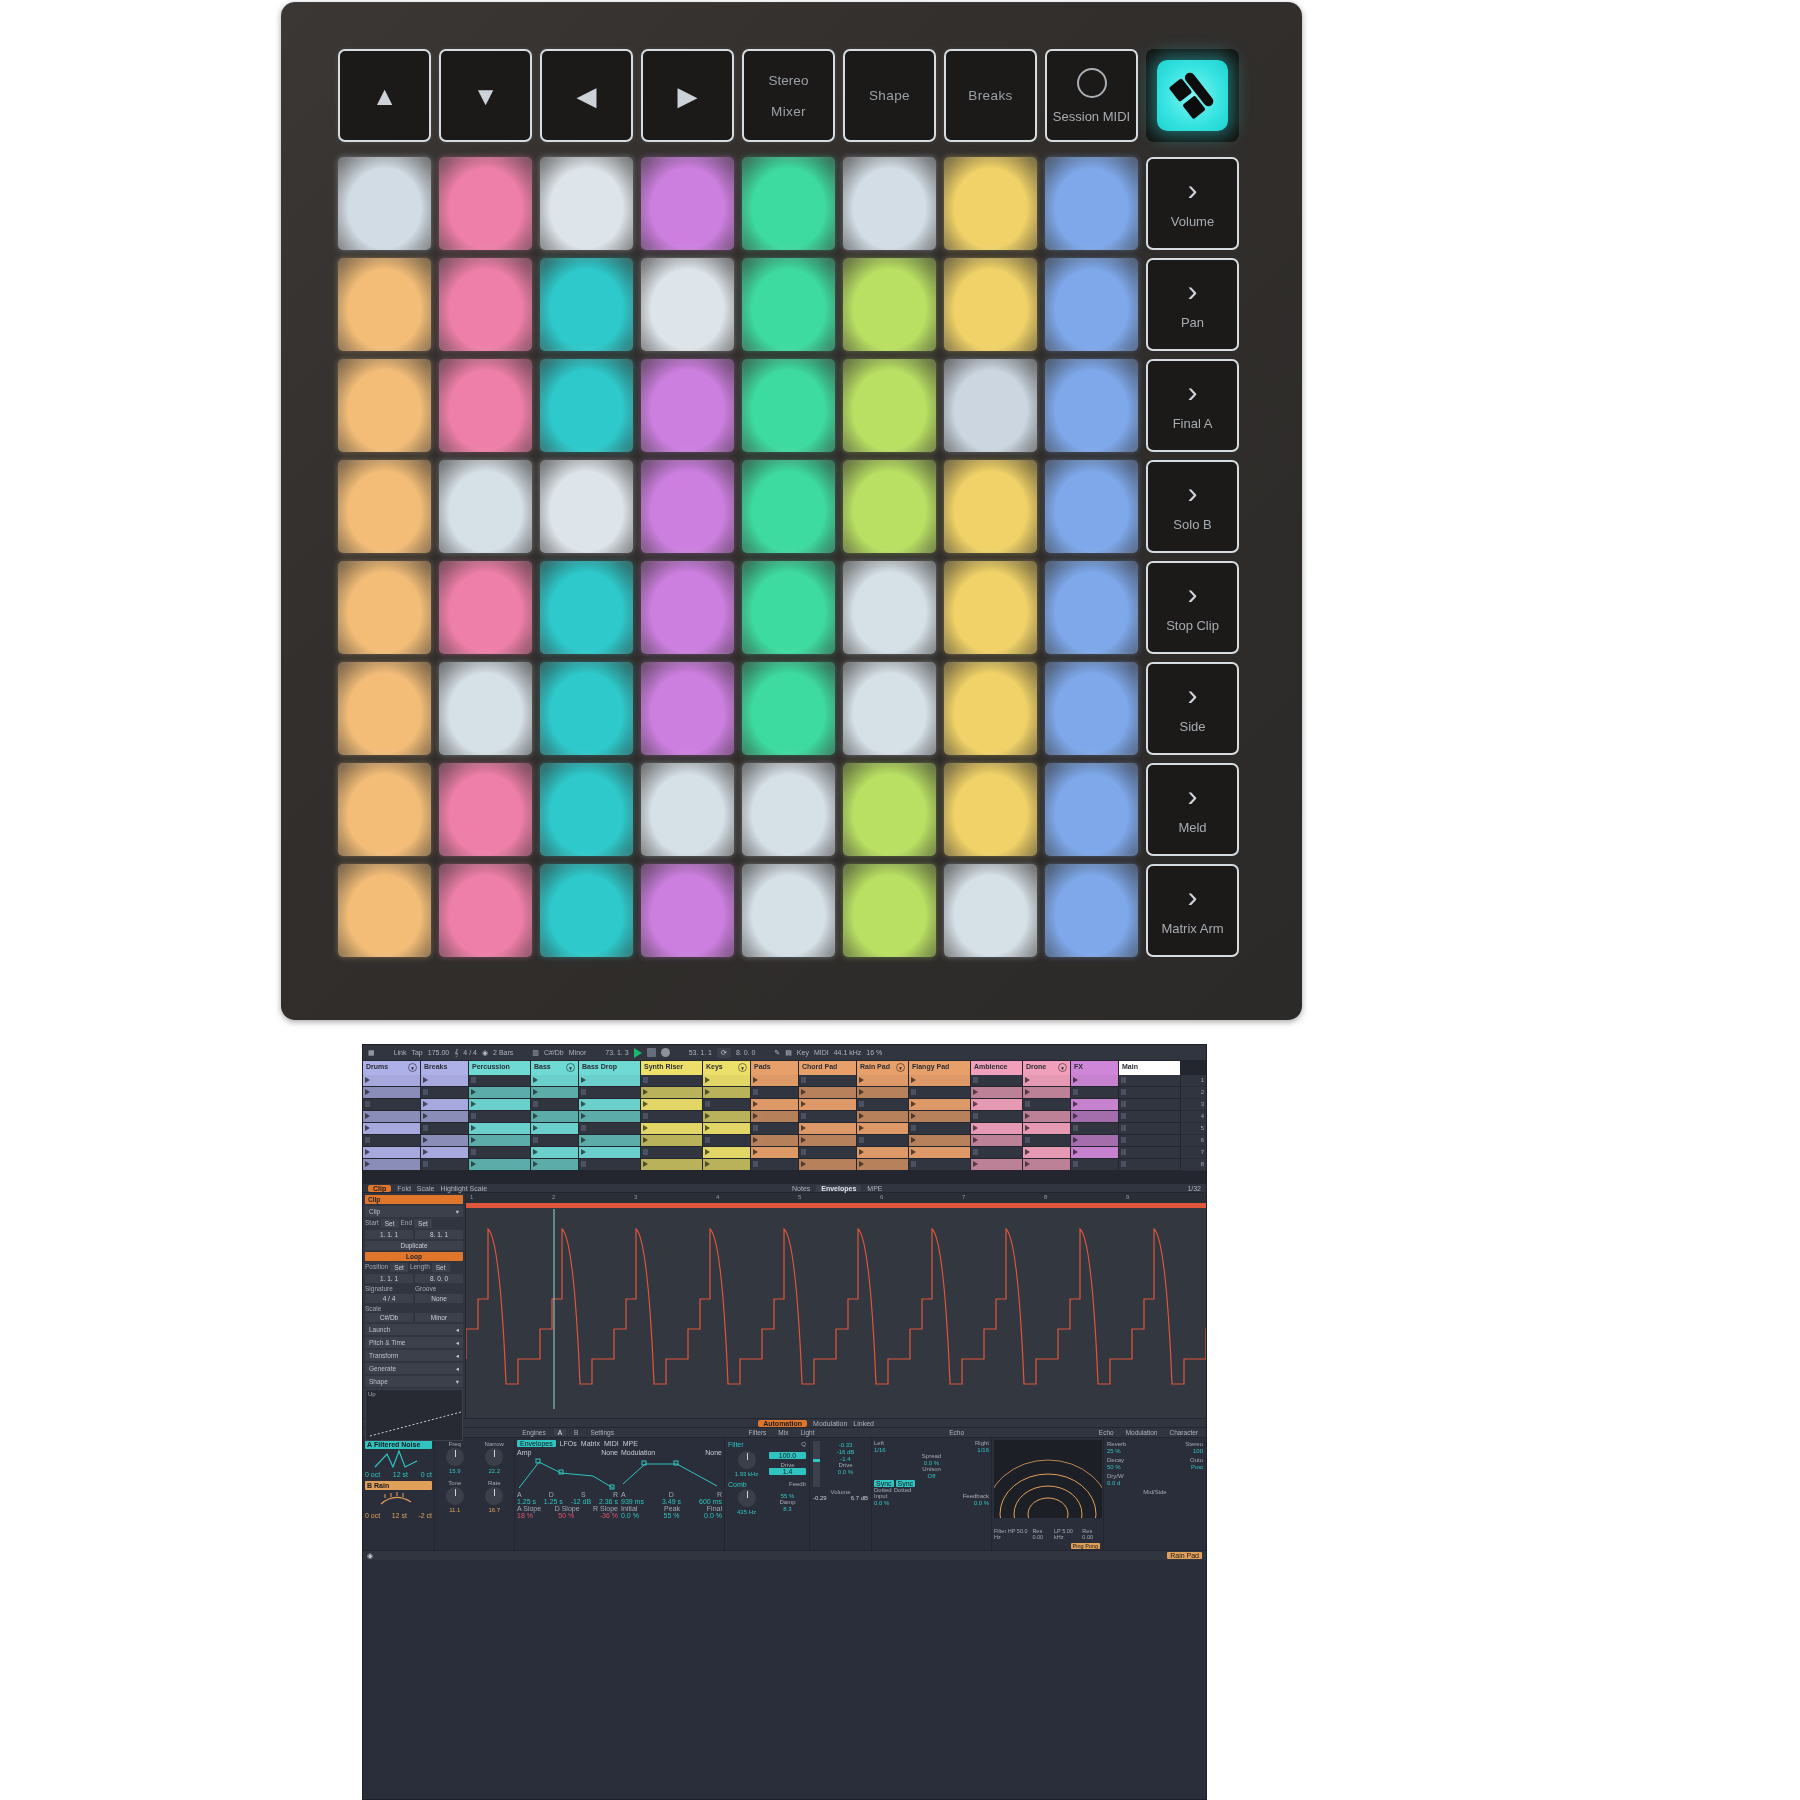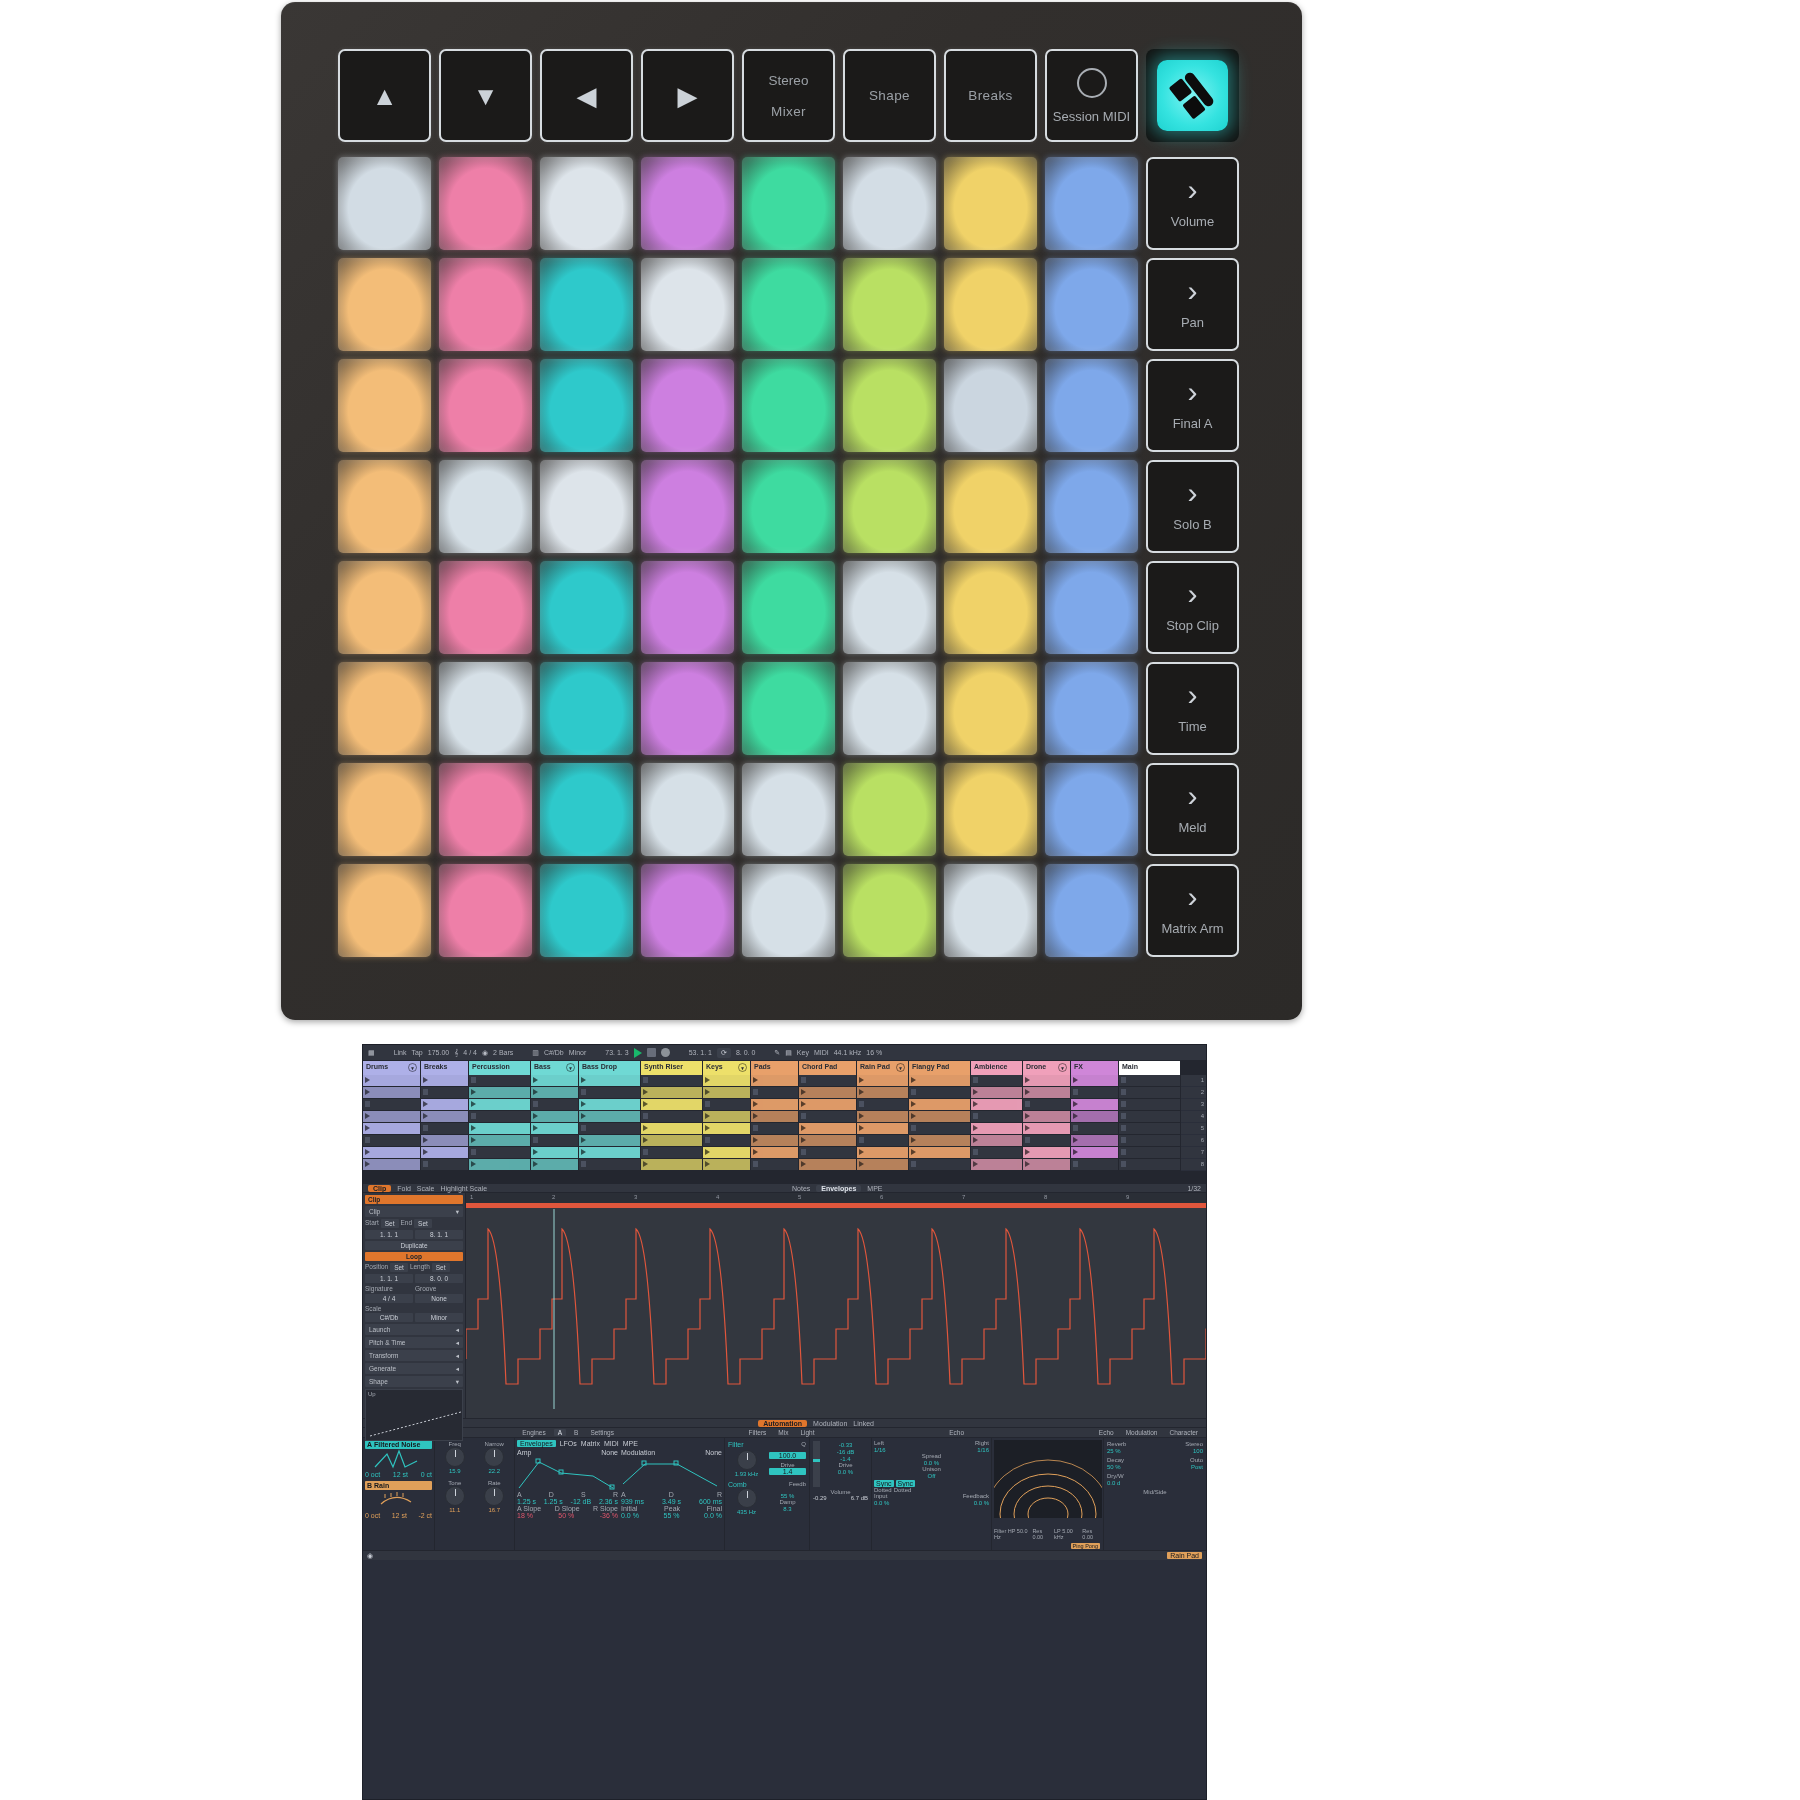--- a/index.html
+++ b/index.html
@@ -248,21 +248,21 @@
       <div class="scene-btn" style="left: 865px; top: 458px; width: 93px; height: 93px;">
         <div class="chev">›</div>
         <div class="sl">Solo B</div>
       </div>
       <div class="scene-btn" style="left: 865px; top: 559px; width: 93px; height: 93px;">
         <div class="chev">›</div>
         <div class="sl">Stop Clip</div>
       </div>
       <div class="scene-btn" style="left: 865px; top: 660px; width: 93px; height: 93px;">
         <div class="chev">›</div>
-        <div class="sl">Time</div>
+        <div class="sl">Side</div>
       </div>
       <div class="scene-btn" style="left: 865px; top: 761px; width: 93px; height: 93px;">
         <div class="chev">›</div>
         <div class="sl">Meld</div>
       </div>
       <div class="scene-btn" style="left: 865px; top: 862px; width: 93px; height: 93px;">
         <div class="chev">›</div>
         <div class="sl">Matrix Arm</div>
       </div>
     </div>

